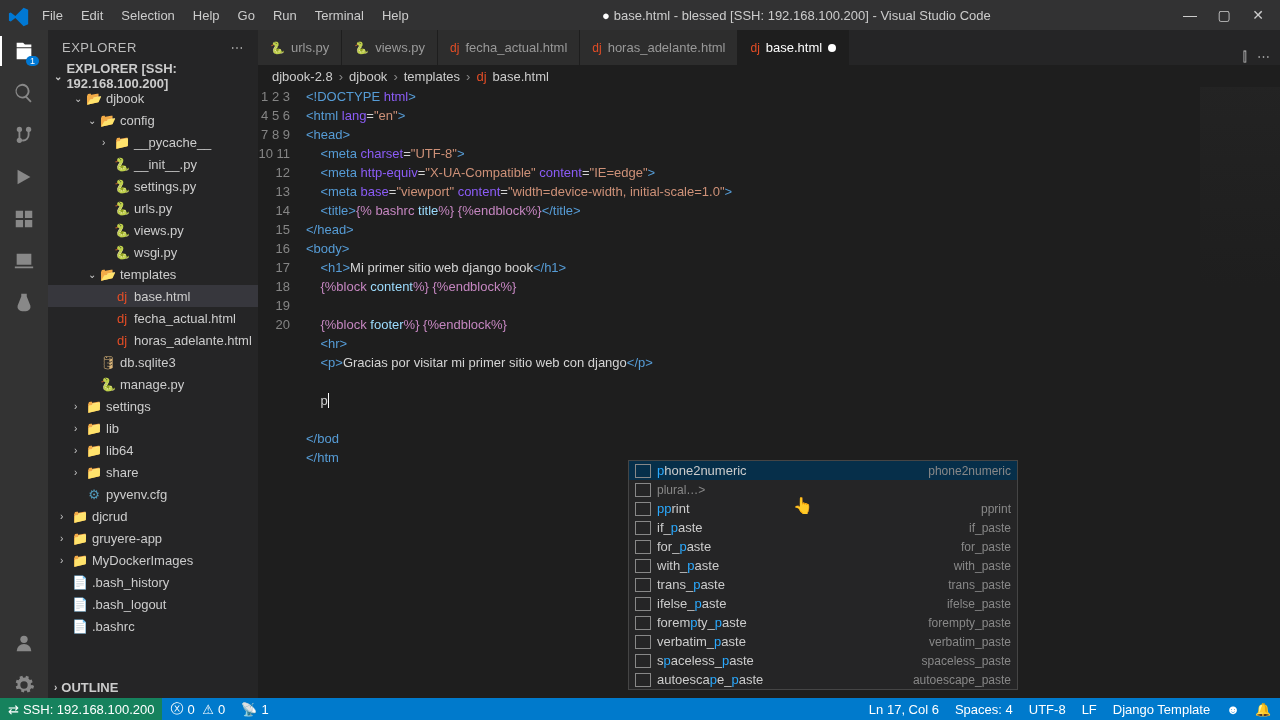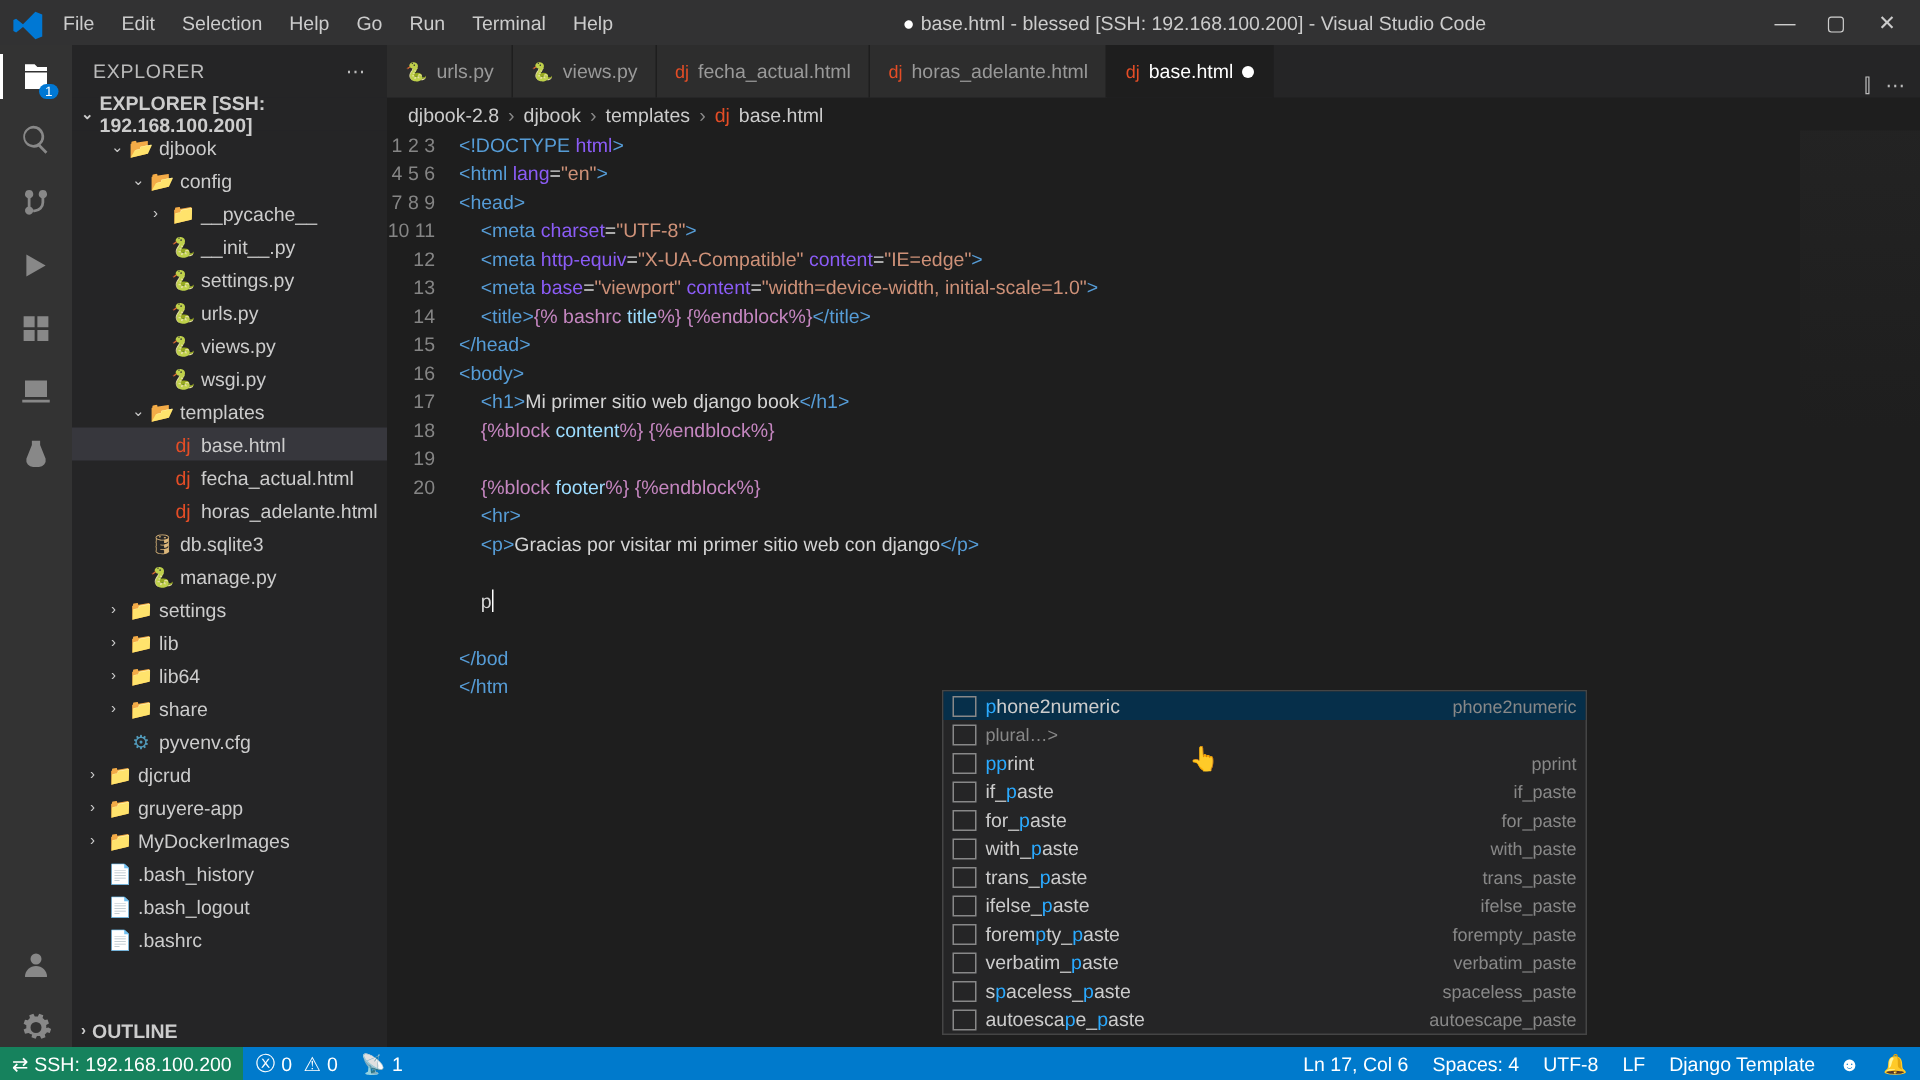--- a/index.html
+++ b/index.html
@@ -46,21 +46,21 @@
 .code{flex:1;position:relative;font-family:Consolas,monospace;font-size:13px;line-height:19px;display:flex}
 .gutter{width:48px;text-align:right;color:#858585;padding:0 16px 0 0;user-select:none}
 .codelines{flex:1;white-space:pre;color:#d4d4d4}
 .tok-doctype{color:#569cd6}
 .tok-tag{color:#569cd6}
 .tok-attr{color:#8b5cf6}
 .tok-str{color:#ce9178}
 .tok-djtag{color:#c586c0}
 .tok-djvar{color:#9cdcfe}
 .minimap{position:absolute;right:0;top:57px;width:80px;height:200px;background:linear-gradient(#2a2a2a,#1e1e1e);opacity:.4}
-.suggest{position:absolute;left:370px;top:430px;width:430px;background:#252526;border:1px solid #454545;font-family:Consolas,monospace;font-size:13px;z-index:10}
+.suggest{position:absolute;left:370px;top:430px;width:390px;background:#252526;border:1px solid #454545;font-family:Consolas,monospace;font-size:13px;z-index:10}
 .suggest .srow{height:19px;display:flex;align-items:center;padding:0 6px;color:#ccc}
 .suggest .srow.sel{background:#062f4a}
 .suggest .sicon{width:16px;height:14px;border:1px solid #888;margin-right:6px}
 .suggest .slabel{flex:1}
 .suggest .slabel .hl{color:#2aaaff}
 .suggest .shint{color:#888;font-size:12px}
 .cursor-hand{position:absolute;left:535px;top:466px;font-size:16px;color:#fff;z-index:20;pointer-events:none}
 .status{height:22px;background:#007acc;display:flex;align-items:center;color:#fff;font-size:12px}
 .status .remote{background:#16825d;height:100%;display:flex;align-items:center;padding:0 8px;gap:4px}
 .status .item{padding:0 8px;display:flex;align-items:center;gap:4px}

